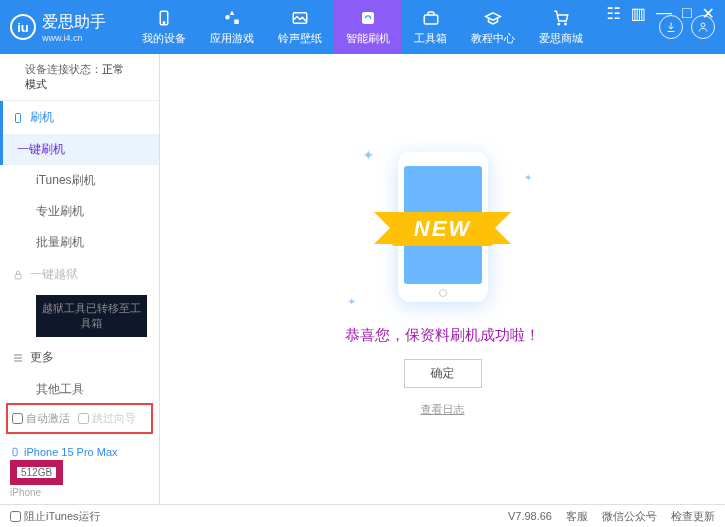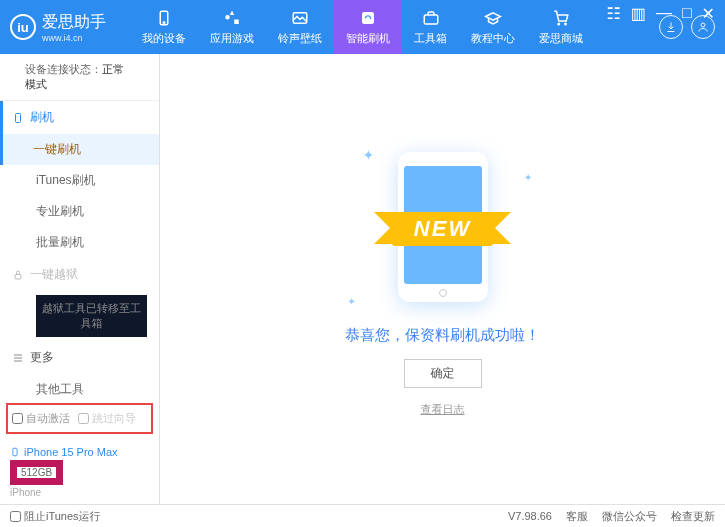--- a/index.html
+++ b/index.html
@@ -17,41 +17,41 @@
 .circle-btn { width: 24px; height: 24px; border: 1.5px solid #fff; border-radius: 50%; display: flex; align-items: center; justify-content: center; cursor: pointer; opacity: 0.9; }
 .mini-controls { position: absolute; top: 4px; right: 10px; display: flex; gap: 10px; color: #fff; }
 .body { display: flex; height: 450px; }
 .sidebar { width: 160px; border-right: 1px solid #e0e0e0; display: flex; flex-direction: column; }
 .status-bar { padding: 8px 25px; font-size: 11px; color: #666; border-bottom: 1px solid #eee; }
 .status-mode { color: #333; font-weight: 500; }
 .menu { flex: 1; overflow-y: auto; font-size: 12px; }
 .menu-header { display: flex; align-items: center; gap: 6px; padding: 8px 12px; color: #555; cursor: pointer; }
 .menu-header.blue { color: #2d8cf0; border-left: 3px solid #2d8cf0; padding-left: 9px; }
 .menu-item { padding: 7px 12px 7px 36px; color: #666; cursor: pointer; }
-.menu-item.active { background: #eaf4ff; color: #a16207; border-left: 3px solid #2d8cf0; padding-left: 30px; }
+.menu-item.active { background: #eaf4ff; color: #6d28d9; border-left: 3px solid #2d8cf0; padding-left: 14px; }
 .menu-note { margin: 4px 12px 4px 36px; padding: 6px; background: #0f172a; color: #888; font-size: 11px; text-align: center; cursor: pointer; }
 .checkbox-area { border: 2px solid #e84545; margin: 6px; padding: 6px 4px; display: flex; gap: 8px; font-size: 11px; color: #999; }
 .chk { display: flex; align-items: center; gap: 3px; cursor: pointer; }
 .chk input { width: 11px; height: 11px; }
 .device-info { padding: 6px 10px; font-size: 11px; }
 .device-name { color: #2d8cf0; font-weight: 500; display: flex; align-items: center; gap: 4px; }
 .device-storage { display: inline-block; border: 7px solid #be185d; padding: 0 4px; font-size: 10px; color: #666; margin-top: 2px; }
 .device-type { color: #aaa; font-size: 10px; margin-top: 2px; }
 .main { flex: 1; display: flex; flex-direction: column; align-items: center; justify-content: center; gap: 14px; }
 .illustration { position: relative; width: 200px; height: 170px; }
 .phone { position: absolute; left: 50%; top: 10px; transform: translateX(-50%); width: 90px; height: 150px; background: #fff; border-radius: 12px; box-shadow: 0 4px 20px rgba(45,140,240,0.25); }
 .phone-screen { position: absolute; top: 14px; left: 6px; right: 6px; bottom: 18px; background: #6cb8ff; border-radius: 3px; }
 .phone-btn { position: absolute; bottom: 5px; left: 50%; transform: translateX(-50%); width: 8px; height: 8px; border: 1px solid #ccc; border-radius: 50%; }
 .banner { position: absolute; top: 70px; left: 0; right: 0; display: flex; justify-content: center; }
 .banner-ribbon { background: #ffc107; color: #fff; font-weight: bold; font-style: italic; font-size: 22px; padding: 4px 22px; border-radius: 3px; position: relative; letter-spacing: 2px; }
 .banner-ribbon::before, .banner-ribbon::after { content: ""; position: absolute; top: 0; border: 16px solid #ffc107; }
 .banner-ribbon::before { left: -18px; border-left-color: transparent; }
 .banner-ribbon::after { right: -18px; border-right-color: transparent; }
 .sparkle { position: absolute; color: #8fc9ff; font-size: 14px; }
-.success-text { font-size: 15px; color: #3b82f6; }
+.success-text { font-size: 15px; color: #a21caf; }
 .ok-btn { border: 1px solid #ccc; background: #fff; padding: 5px 26px; font-size: 12px; cursor: pointer; color: #555; }
 .log-link { font-size: 11px; color: #999; text-decoration: underline; cursor: pointer; }
 .footer { height: 23px; border-top: 1px solid #e0e0e0; display: flex; align-items: center; justify-content: space-between; padding: 0 10px; font-size: 11px; color: #666; }
 .footer-left { display: flex; align-items: center; gap: 4px; }
 .footer-right { display: flex; align-items: center; gap: 14px; }
 .footer-link { cursor: pointer; }
 svg { display: block; }
 </style>
 </head>
 <body>

